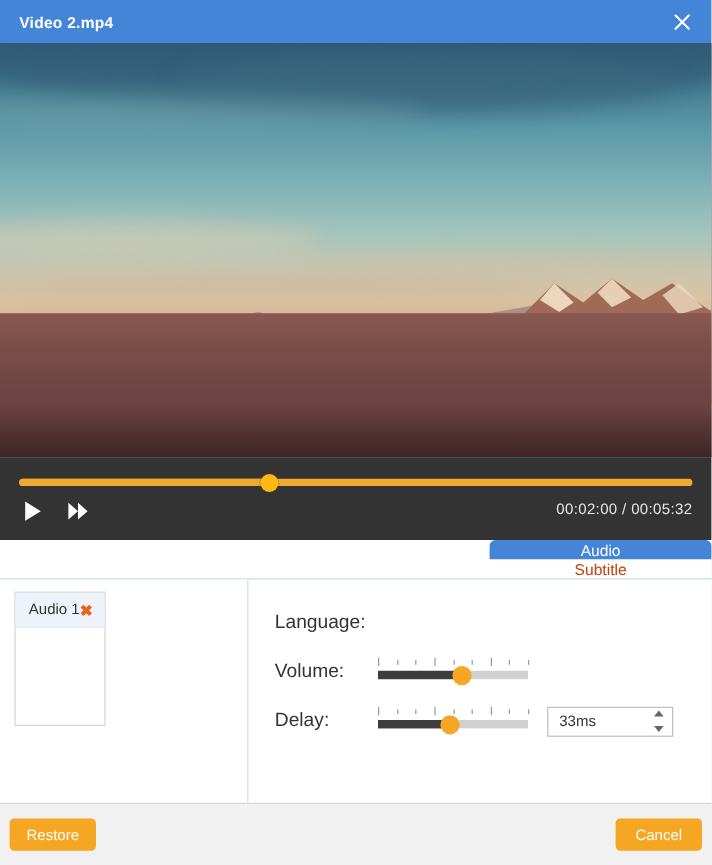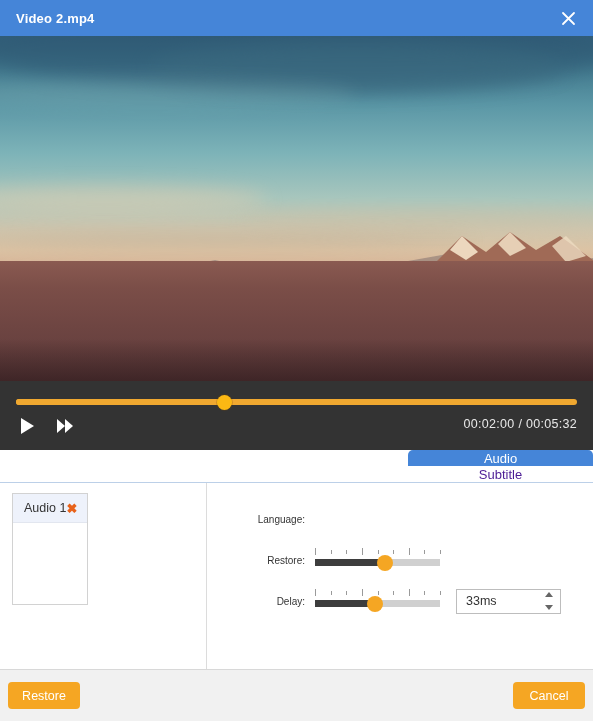--- a/index.html
+++ b/index.html
@@ -130,21 +130,21 @@
     height:33px;min-height:33px;
     display:flex;align-items:flex-end;
     padding-left:20px;
     border-bottom:1px solid #bcd0e8;
     box-sizing:border-box;
     flex-direction:column;
   }
   .tab{
     width:185px;height:28px;
     display:flex;align-items:center;justify-content:center;
-    font-size:13px;color:#4c1d95;
+    font-size:13px;color:#c2410c;
     border-radius:5px 5px 0 0;
     cursor:pointer;
     box-sizing:border-box;
   }
   .tab.active{
     background:#4585d8;color:#ffffff;
   }
 
   
   .content{
@@ -202,22 +202,21 @@
     flex:1;padding:24px 20px 0 22px;
     box-sizing:border-box;
   }
   .field-row{
     display:flex;align-items:center;
     margin-bottom:17px;
     height:24px;
   }
   .field-label{
     width:86px;min-width:86px;
-    text-align:right;
-    font-size:10px;color:#333;
+    font-size:16px;color:#333;
     padding-right:10px;
     box-sizing:border-box;
   }
 
   .select-box{
     position:relative;
     width:260px;height:25px;
     border:1px solid #a8c2dd;
     background:#ffffff;
     display:flex;align-items:center;
@@ -392,21 +391,21 @@
       </div>
     </div>
 
     <div class="right-pane">
 
       <div class="field-row">
         <span class="field-label">Language:</span>
       </div>
 
       <div class="field-row">
-        <span class="field-label">Restore:</span>
+        <span class="field-label">Volume:</span>
         <div class="slider-wrap">
           <div class="ticks" id="vol-ticks">
               <span class="tick major" style="left: 0%;"></span>
               <span class="tick minor" style="left: 12.5%;"></span>
               <span class="tick minor" style="left: 25%;"></span>
               <span class="tick major" style="left: 37.5%;"></span>
               <span class="tick minor" style="left: 50%;"></span>
               <span class="tick minor" style="left: 62.5%;"></span>
               <span class="tick major" style="left: 75%;"></span>
               <span class="tick minor" style="left: 87.5%;"></span>

